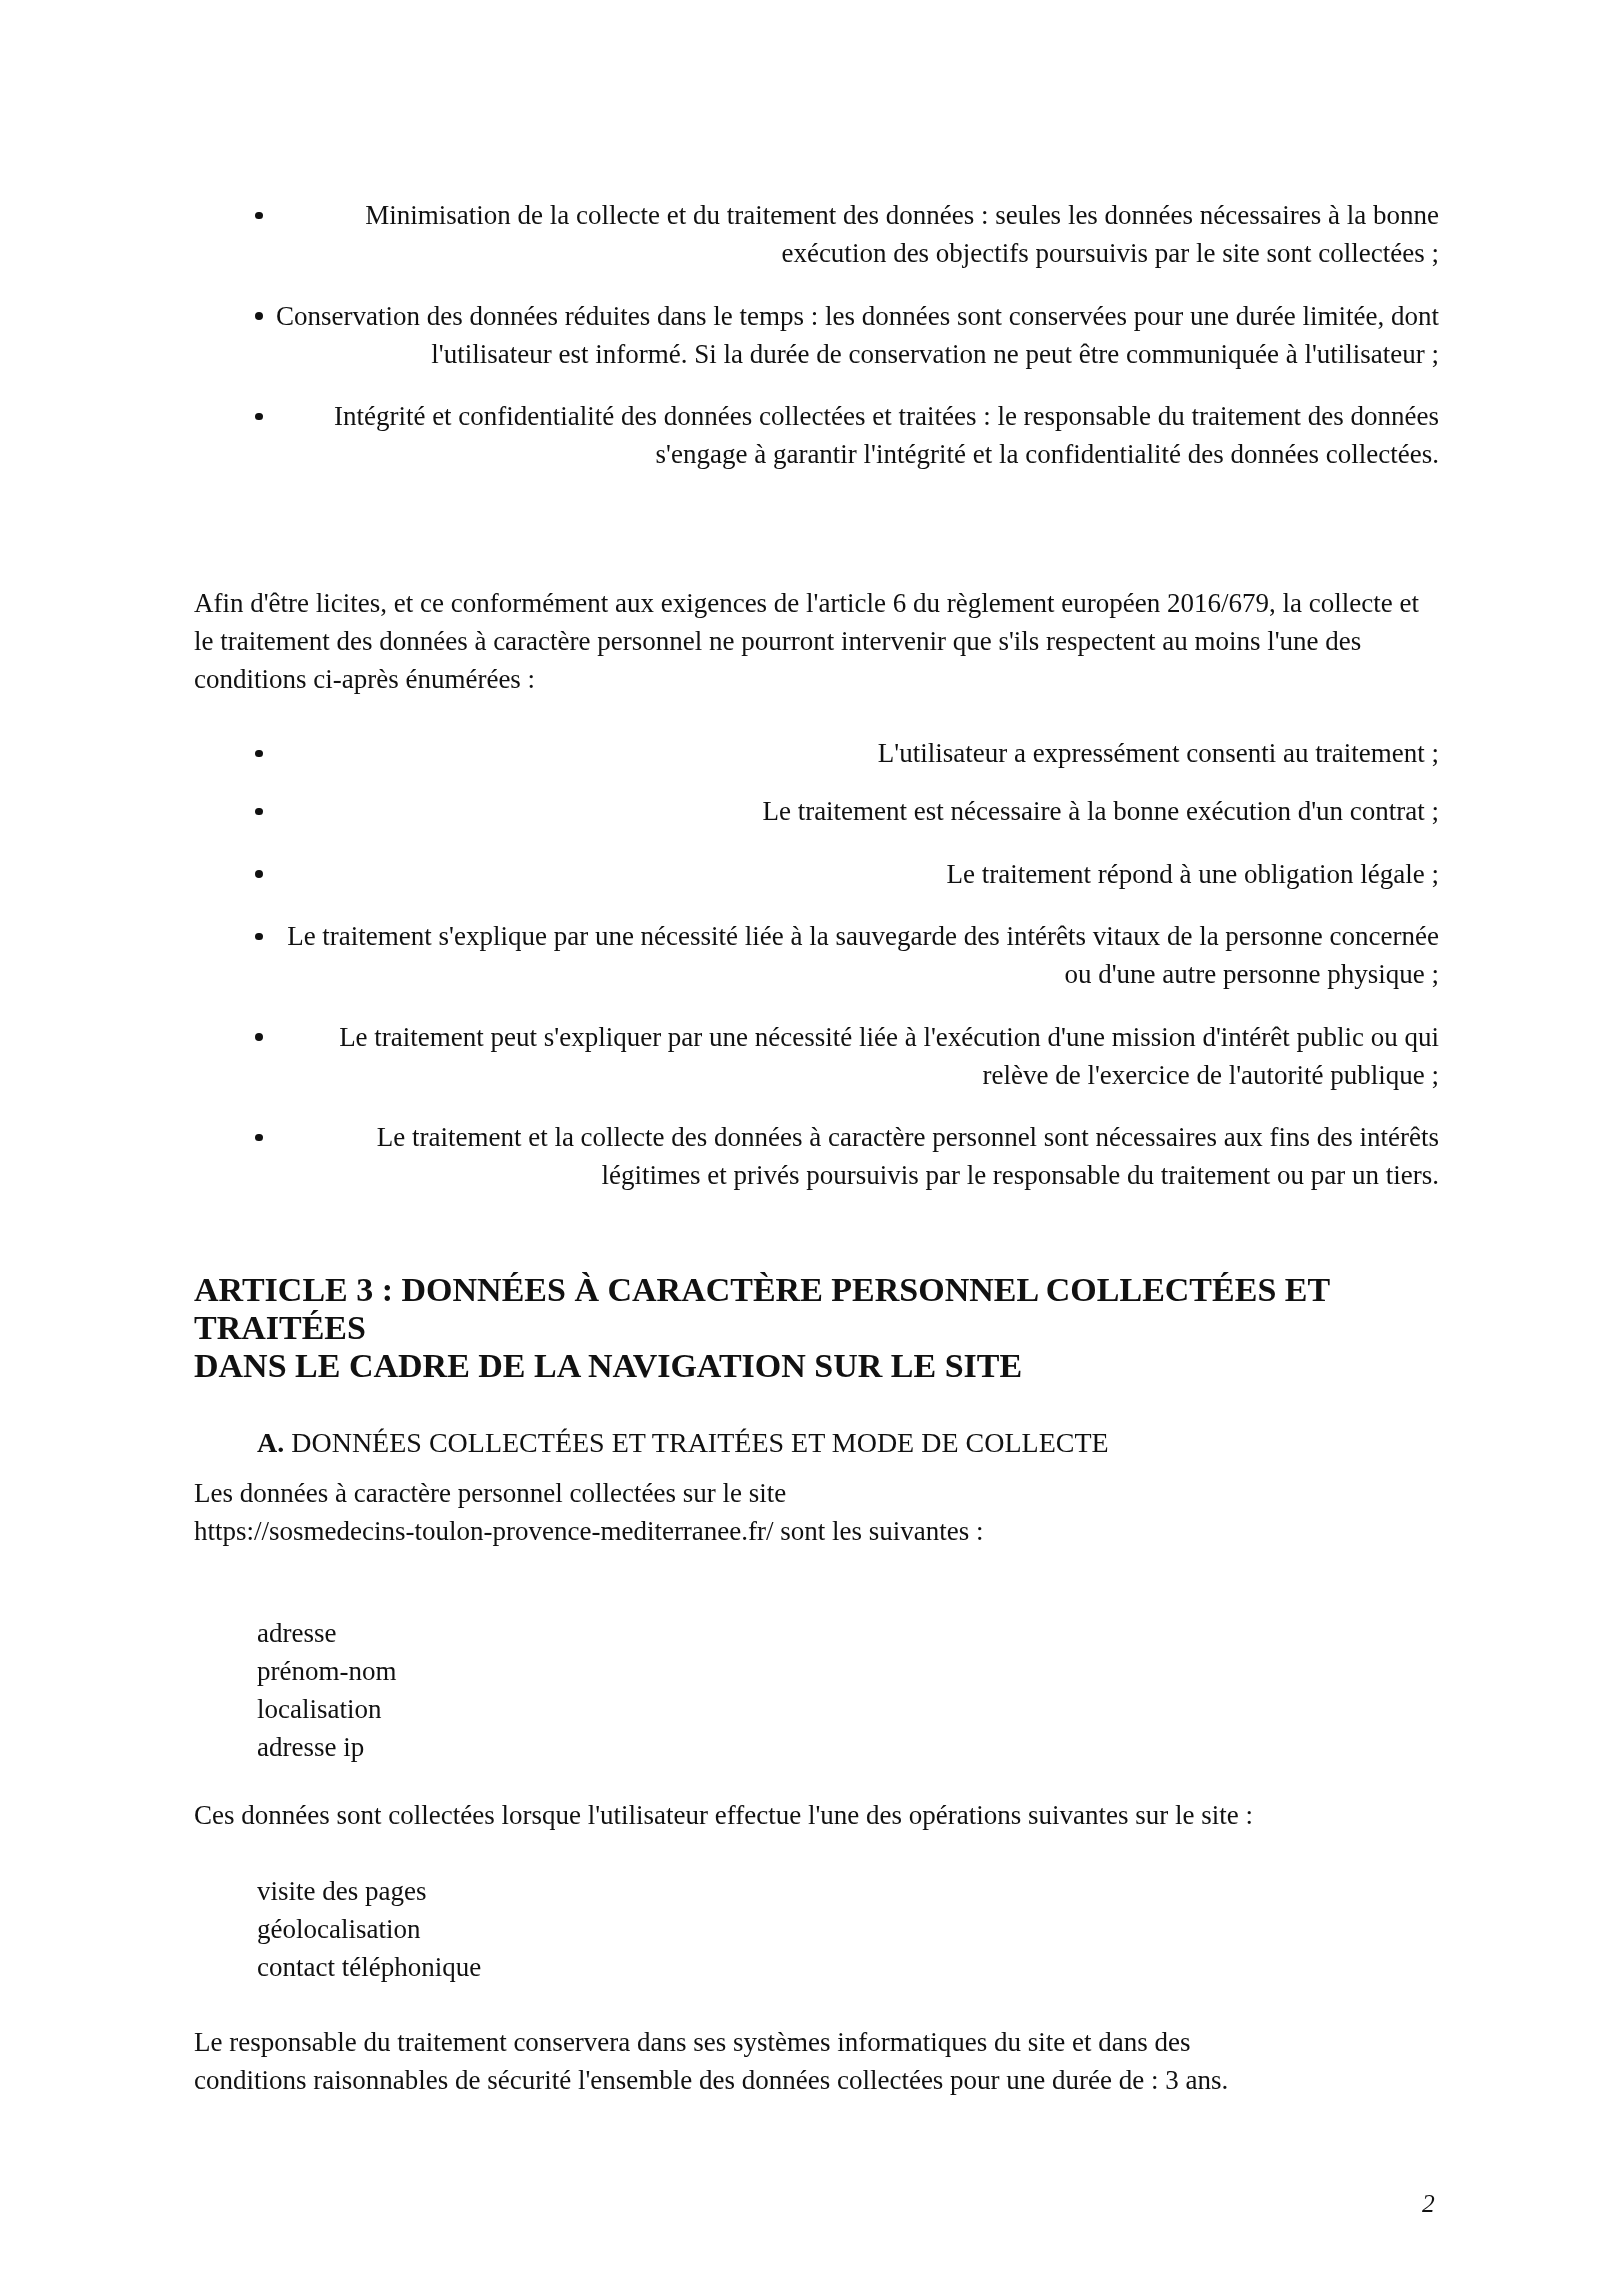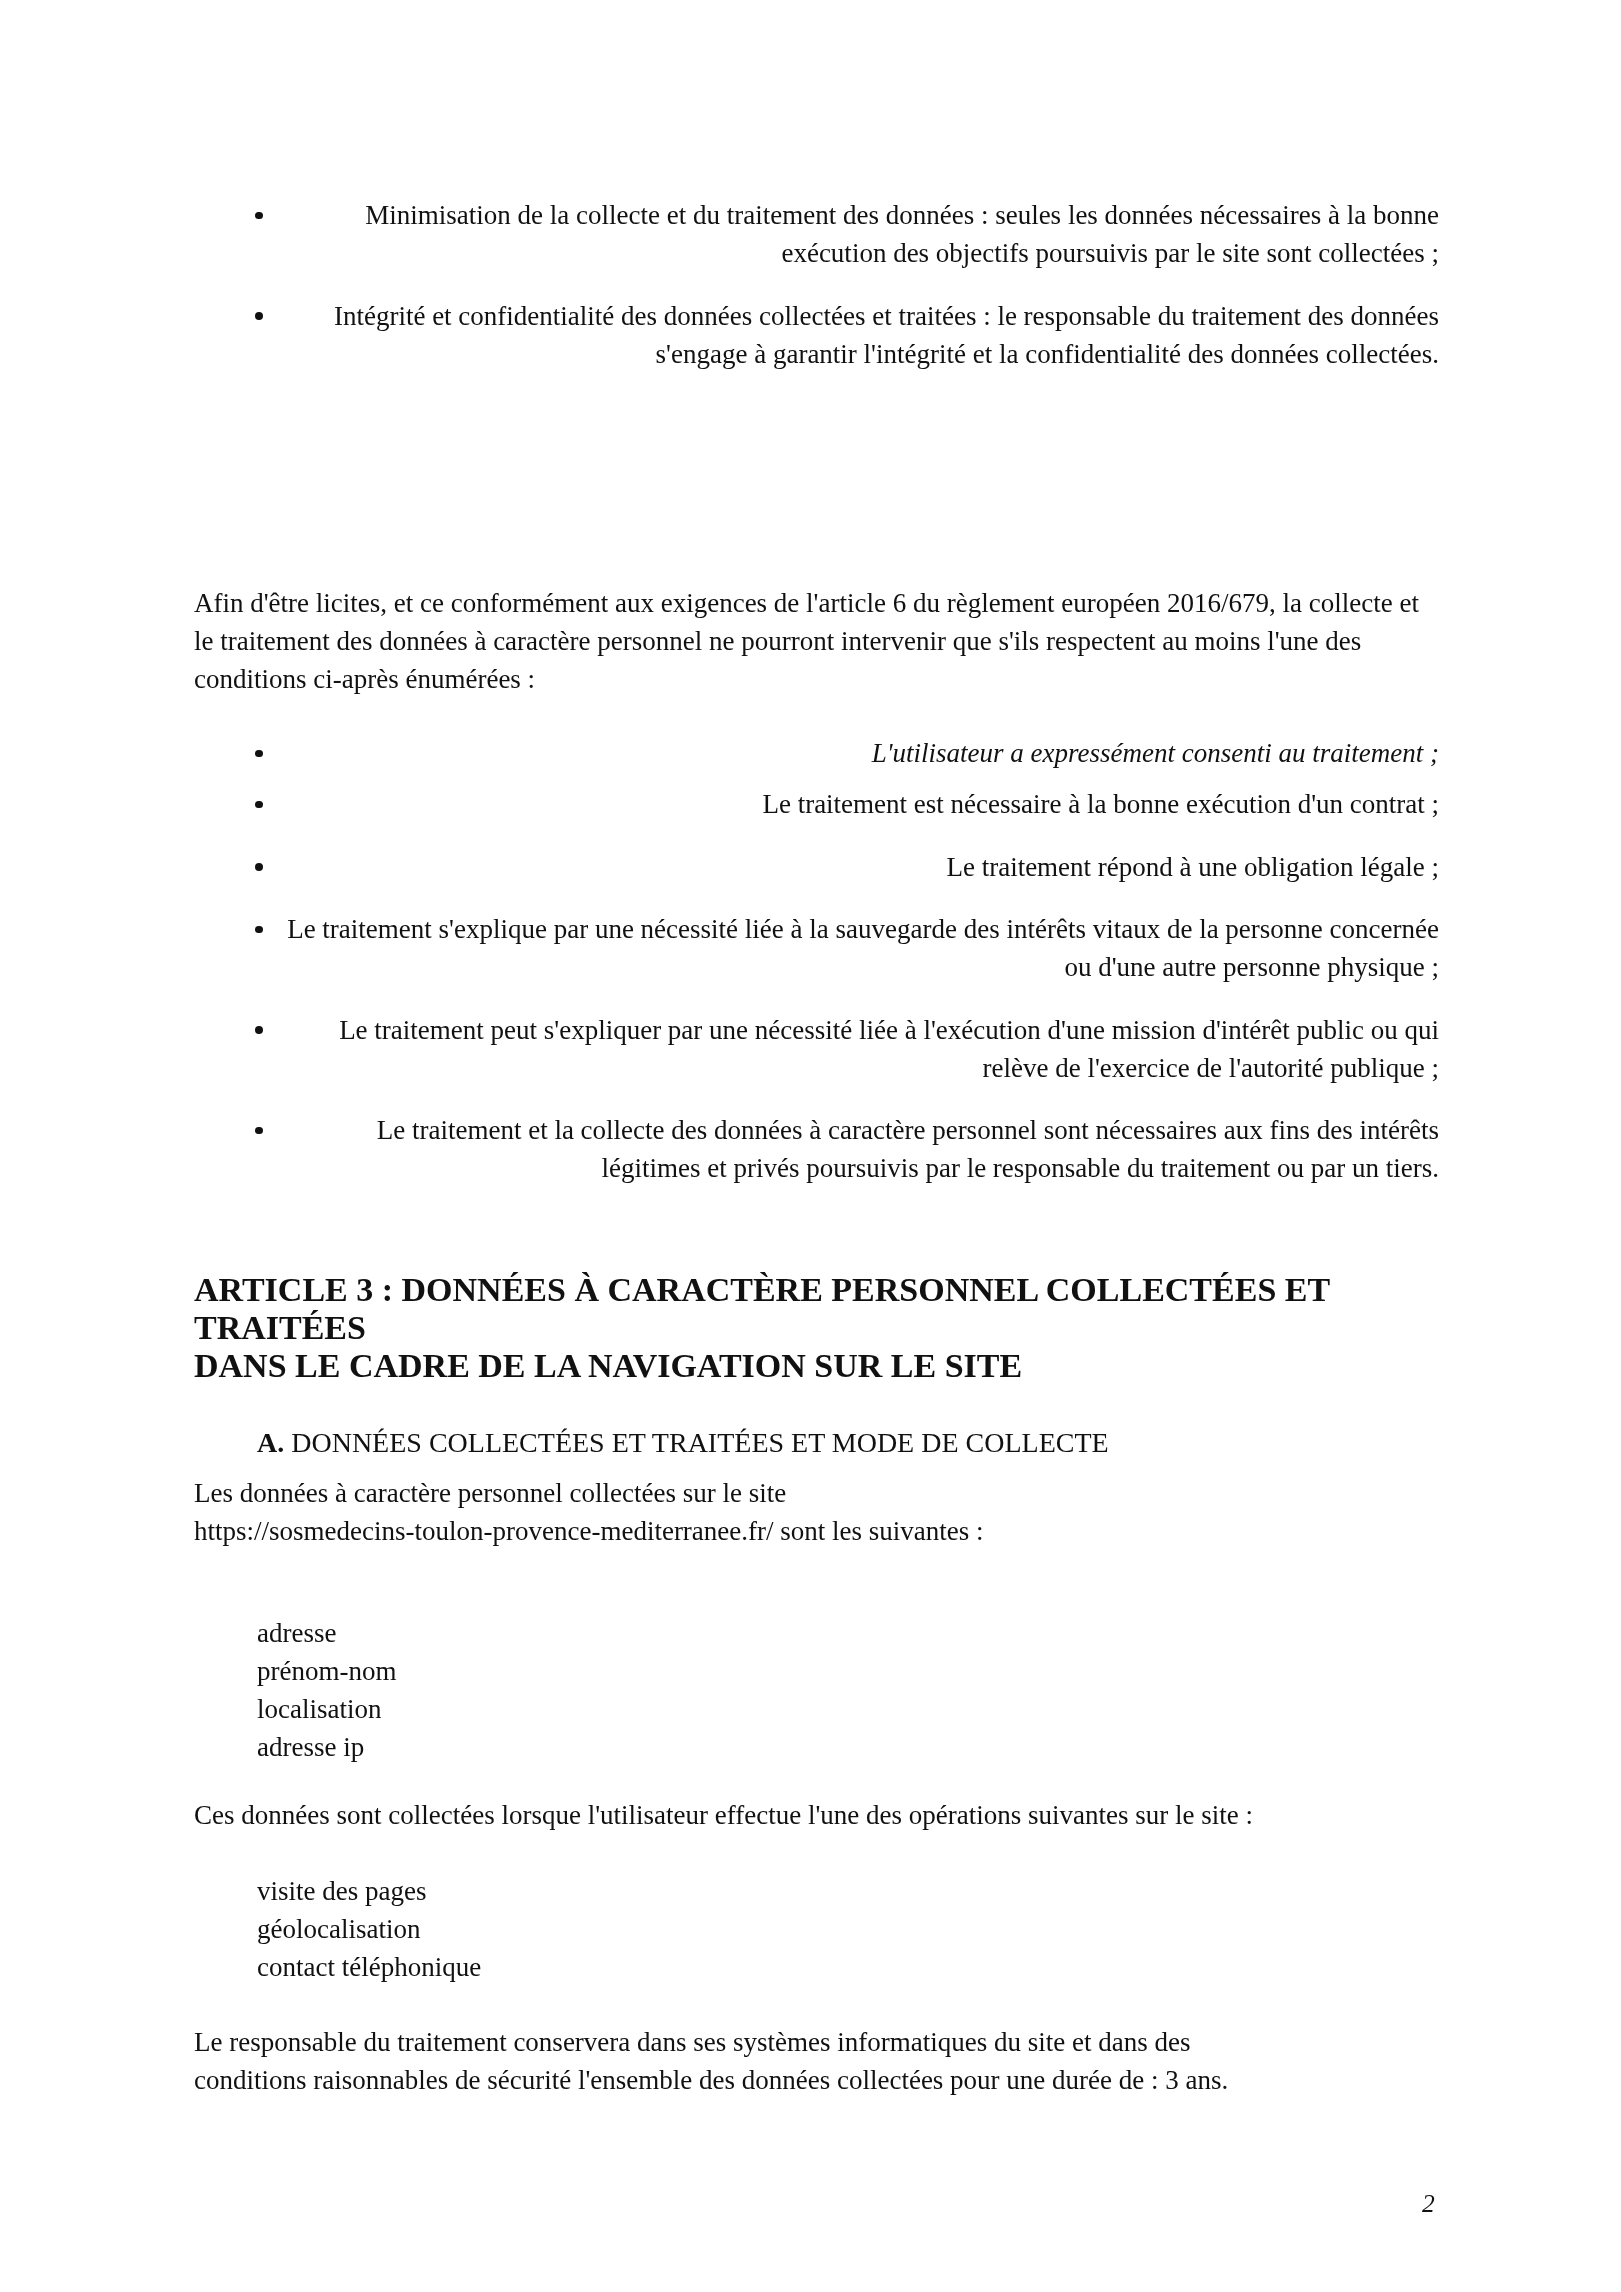--- a/index.html
+++ b/index.html
@@ -26,30 +26,34 @@
 </head>
 <body>
 
 <div class="page">
 
   <ul class="bullets abs" style="top:196px;">
     <li style="margin-bottom:24.5px;">
       <span class="dot"></span>
       <span>Minimisation de la collecte et du traitement des données : seules les données nécessaires à la bonne exécution des objectifs poursuivis par le site sont collectées ;</span>
     </li>
+    <li style="margin-bottom:24.5px;">
+      <span class="dot"></span>
+      <span>Conservation des données réduites dans le temps : les données sont conservées pour une durée limitée, dont l'utilisateur est informé. Si la durée de conservation ne peut être communiquée à l'utilisateur ;</span>
+    </li>
     <li>
       <span class="dot"></span>
       <span>Intégrité et confidentialité des données collectées et traitées : le responsable du traitement des données s'engage à garantir l'intégrité et la confidentialité des données collectées.</span>
     </li>
   </ul>
 
   <p class="abs" style="top:584px;">Afin d'être licites, et ce conformément aux exigences de l'article 6 du règlement européen 2016/679, la collecte et le traitement des données à caractère personnel ne pourront intervenir que s'ils respectent au moins l'une des conditions ci-après énumérées :</p>
 
   <ul class="bullets abs" style="top:734px;">
-    <li style="margin-bottom:13px;font-style:italic;">
+    <li style="margin-bottom:20px;">
       <span class="dot"></span>
       <span>L'utilisateur a expressément consenti au traitement ;</span>
     </li>
     <li style="margin-bottom:24.5px;">
       <span class="dot"></span>
       <span>Le traitement est nécessaire à la bonne exécution d'un contrat ;</span>
     </li>
     <li style="margin-bottom:24.5px;">
       <span class="dot"></span>
       <span>Le traitement répond à une obligation légale ;</span>

